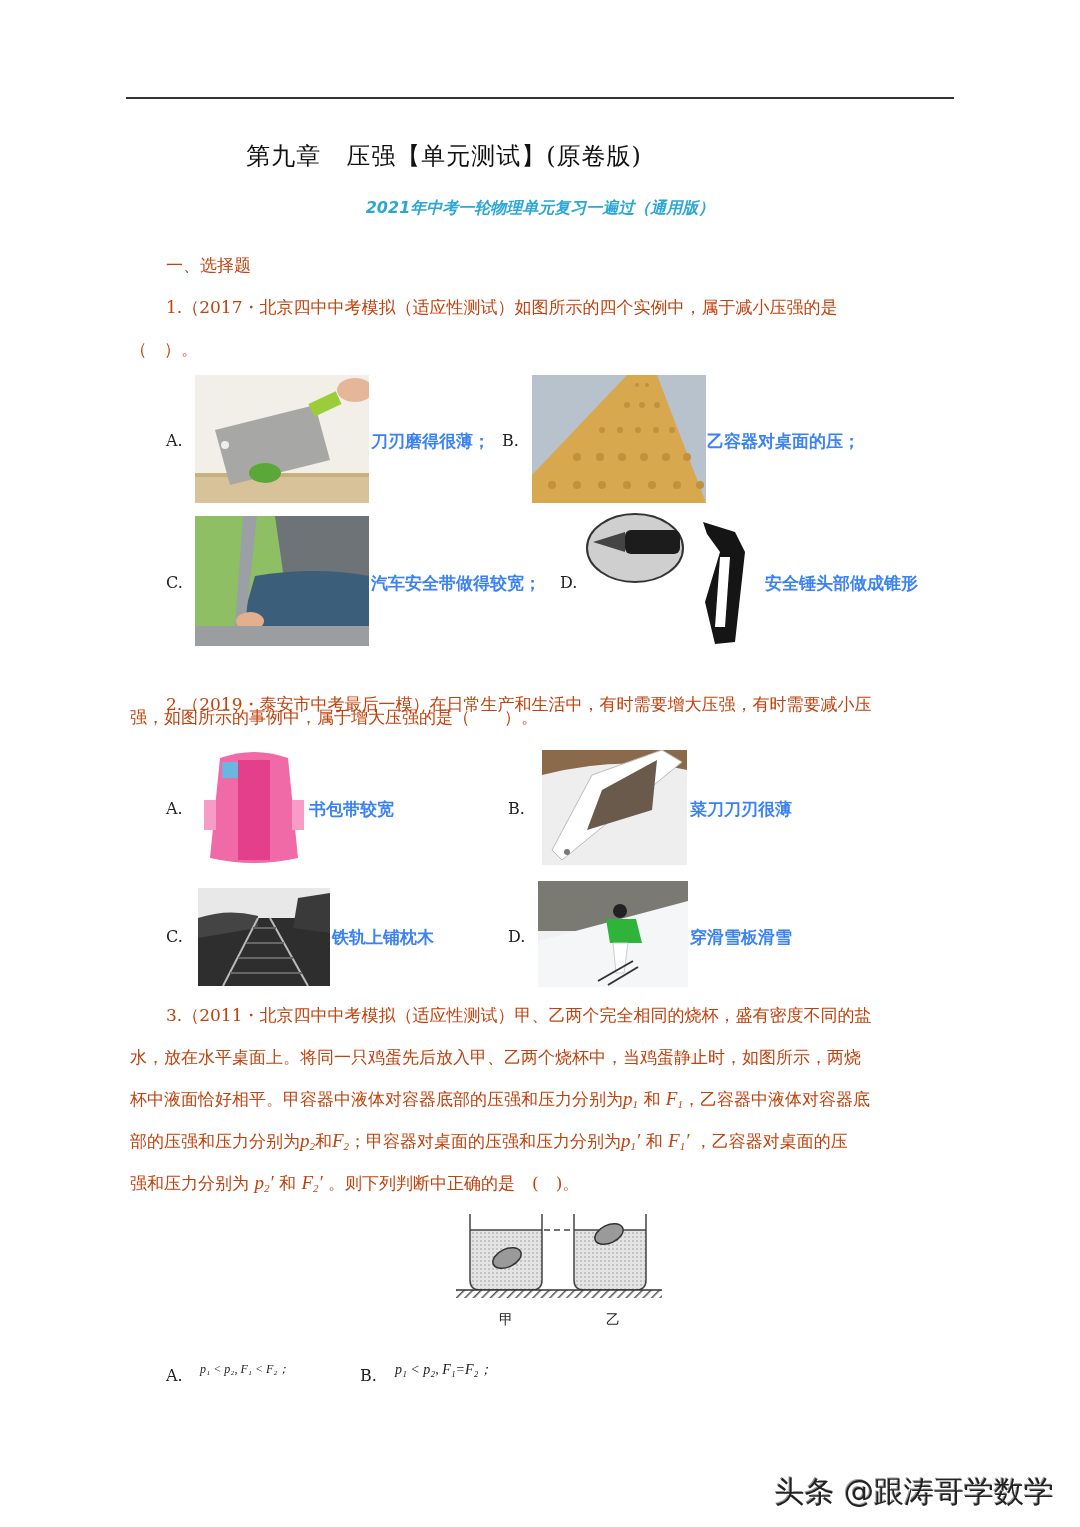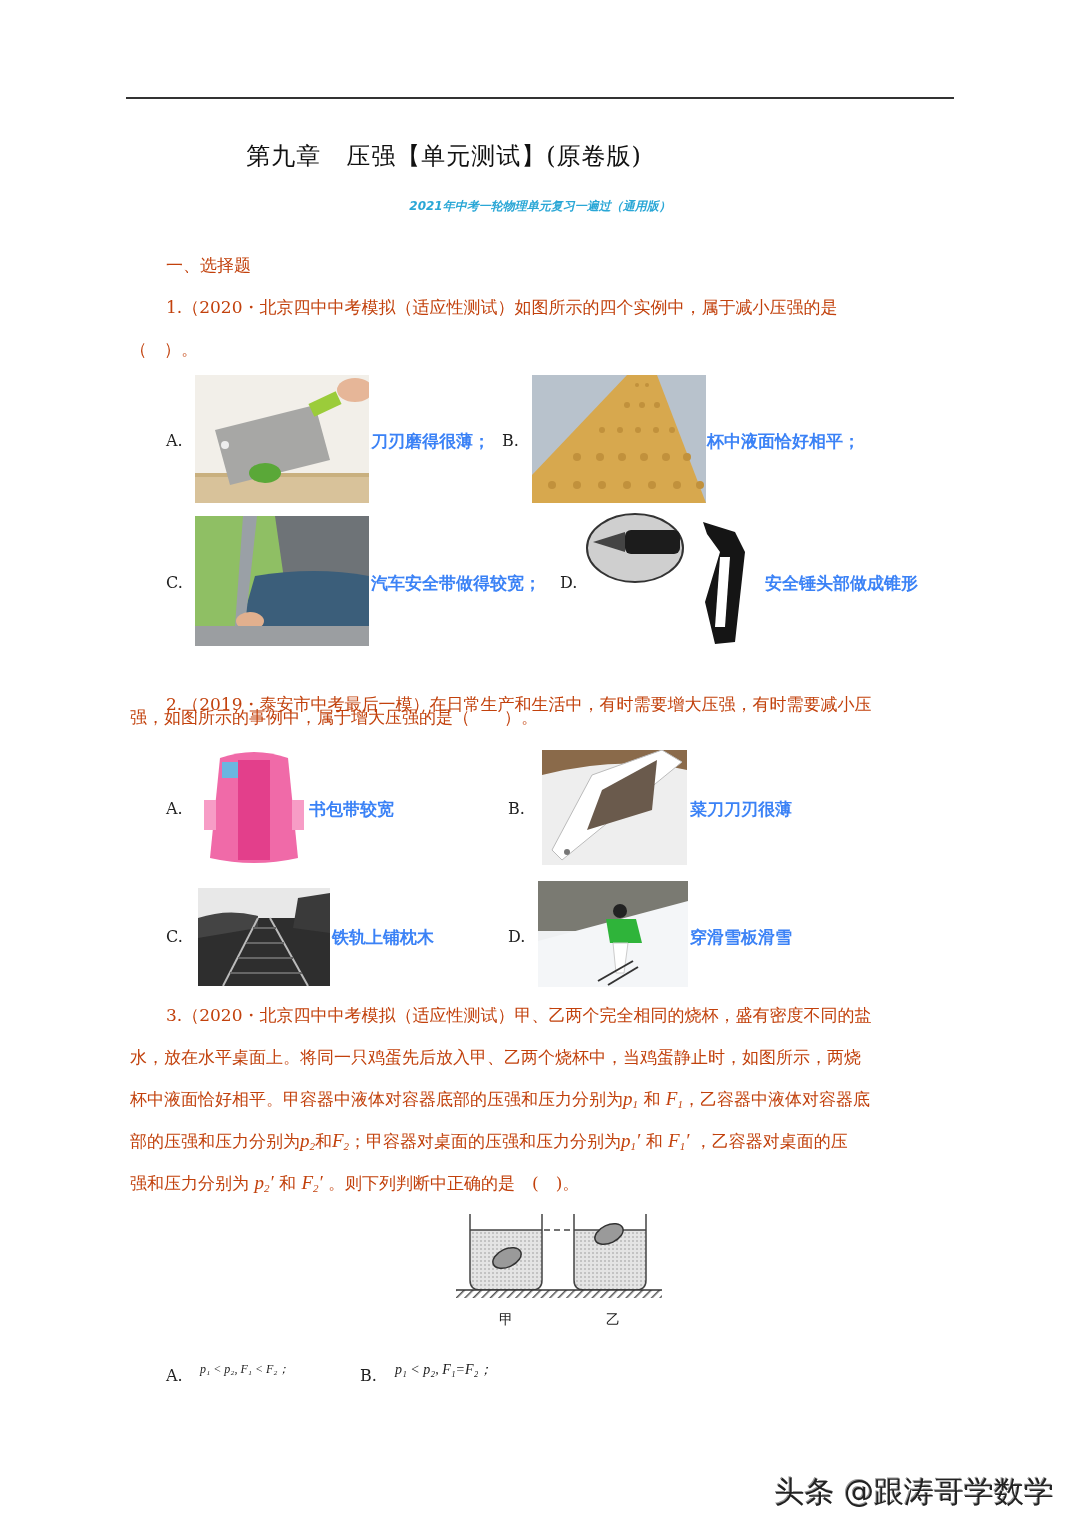--- a/index.html
+++ b/index.html
@@ -4,39 +4,39 @@
   <style>
     html, body { margin: 0; padding: 0; background: #ffffff; }
     body {
       width: 1080px; height: 1527px; position: relative; overflow: hidden;
       font-family: "DejaVu Serif", "Liberation Serif", serif;
       color: #1a1a1a;
     }
     .abs { position: absolute; }
     .rule { left: 126px; top: 97px; width: 828px; height: 2px; background: #333; }
     .title { left: 0; width: 888px; top: 140px; text-align: center; font-size: 24px; letter-spacing: 1px; color: #111; }
-    .subtitle { left: 0; width: 1080px; top: 198px; text-align: center; font-size: 12px; font-weight: bold; font-style: italic; color: #2aa7d6; font-family: "DejaVu Sans", sans-serif; }
+    .subtitle { left: 0; width: 1080px; top: 198px; text-align: center; font-size: 16px; font-weight: bold; font-style: italic; color: #2aa7d6; font-family: "DejaVu Sans", sans-serif; }
     .line { font-size: 17px; line-height: 22px; color: #c2410c; white-space: nowrap; }
     .opt-label { font-size: 16px; color: #222; }
     .img { position: absolute; overflow: hidden; }
     .cap { font-size: 17px; color: #3b82f6; white-space: nowrap; font-weight: bold; }
     sub { font-size: 11px; vertical-align: -3px; }
     i.v { font-family: "Liberation Serif", serif; font-style: italic; font-size: 19px; }
     .watermark { right: 26px; top: 1472px; font-size: 30px; color: #222; font-family: "DejaVu Sans", sans-serif; text-shadow: 1px 1px 0 #fff, -1px -1px 0 #999; }
   </style>
 </head>
 <body>
 
 <div class="abs rule"></div>
 <div class="abs title">第九章　压强【单元测试】(原卷版)</div>
 <div class="abs subtitle">2021年中考一轮物理单元复习一遍过（通用版）</div>
 
 <div class="abs line" style="left:166px;top:254px;">一、选择题</div>
 
-<div class="abs line" style="left:166px;top:296px;">1.（2020・北京四中中考模拟（适应性测试）如图所示的四个实例中，属于减小压强的是</div>
+<div class="abs line" style="left:166px;top:296px;">1.（2017・北京四中中考模拟（适应性测试）如图所示的四个实例中，属于减小压强的是</div>
 <div class="abs line" style="left:130px;top:338px;">（　）。</div>
 
 <div class="abs opt-label" style="left:166px;top:431px;">A.</div>
 <div class="img" style="left:195px;top:375px;width:174px;height:128px;background:#f2efe9;">
   <svg width="174" height="128" viewBox="0 0 174 128">
     <rect x="0" y="100" width="174" height="28" fill="#d8c29a"></rect>
     <rect x="0" y="98" width="174" height="4" fill="#c9b07f"></rect>
     <polygon points="20,55 120,30 135,85 35,110" fill="#a7a7a5"></polygon>
     <circle cx="30" cy="70" r="4" fill="#eee"></circle>
     <rect x="115" y="22" width="30" height="14" fill="#9bcc3a" transform="rotate(-25 130 29)"></rect>
@@ -70,21 +70,21 @@
       <circle cx="20" cy="110" r="4"></circle>
         <circle cx="45" cy="110" r="4"></circle>
         <circle cx="70" cy="110" r="4"></circle>
         <circle cx="95" cy="110" r="4"></circle>
         <circle cx="120" cy="110" r="4"></circle>
         <circle cx="145" cy="110" r="4"></circle>
         <circle cx="168" cy="110" r="4"></circle>
     </g>
   </svg>
 </div>
-<div class="abs cap" style="left:707px;top:430px;">杯中液面恰好相平；</div>
+<div class="abs cap" style="left:707px;top:430px;">乙容器对桌面的压；</div>
 
 <div class="abs opt-label" style="left:166px;top:573px;">C.</div>
 <div class="img" style="left:195px;top:516px;width:174px;height:130px;background:#7d8386;">
   <svg width="174" height="130" viewBox="0 0 174 130">
     <rect x="0" y="0" width="174" height="130" fill="#6e7377"></rect>
     <path d="M0 0 H80 L90 70 L60 130 H0 Z" fill="#8fbf64"></path>
     <path d="M60 60 Q120 50 174 60 V130 H40 Z" fill="#3b5e7a"></path>
     <polygon points="48,0 62,0 50,110 40,110" fill="#9aa0a6"></polygon>
     <ellipse cx="55" cy="105" rx="14" ry="9" fill="#e2b08e"></ellipse>
     <rect x="0" y="110" width="174" height="20" fill="#9b9ea1"></rect>
@@ -157,21 +157,21 @@
     <path d="M0 60 L150 20 V106 H0 Z" fill="#f4f6f8"></path>
     <circle cx="82" cy="30" r="7" fill="#222"></circle>
     <path d="M68 38 L98 38 L104 62 L72 62 Z" fill="#2fb43a"></path>
     <path d="M75 62 L90 62 L86 92 L78 92 Z" fill="#ffffff" stroke="#ccc"></path>
     <line x1="60" y1="100" x2="95" y2="80" stroke="#333" stroke-width="2"></line>
     <line x1="70" y1="104" x2="100" y2="86" stroke="#333" stroke-width="2"></line>
   </svg>
 </div>
 <div class="abs cap" style="left:690px;top:926px;">穿滑雪板滑雪</div>
 
-<div class="abs line" style="left:166px;top:1004px;">3.（2020・北京四中中考模拟（适应性测试）甲、乙两个完全相同的烧杯，盛有密度不同的盐</div>
+<div class="abs line" style="left:166px;top:1004px;">3.（2011・北京四中中考模拟（适应性测试）甲、乙两个完全相同的烧杯，盛有密度不同的盐</div>
 <div class="abs line" style="left:130px;top:1046px;">水，放在水平桌面上。将同一只鸡蛋先后放入甲、乙两个烧杯中，当鸡蛋静止时，如图所示，两烧</div>
 <div class="abs line" style="left:130px;top:1088px;">
   <span>杯中液面恰好相平。甲容器中液体对容器底部的压强和压力分别为</span><i class="v">p<sub>1</sub></i> <span>和</span> <i class="v">F<sub>1</sub></i><span>，乙容器中液体对容器底</span>
 </div>
 <div class="abs line" style="left:130px;top:1130px;">
   <span>部的压强和压力分别为</span><i class="v">p<sub>2</sub></i><span>和</span><i class="v">F<sub>2</sub></i><span>；甲容器对桌面的压强和压力分别为</span><i class="v">p<sub>1</sub>′</i> <span>和</span> <i class="v">F<sub>1</sub>′</i> <span>，乙容器对桌面的压</span>
 </div>
 <div class="abs line" style="left:130px;top:1172px;">
   <span>强和压力分别为</span> <i class="v">p<sub>2</sub>′</i> <span>和</span> <i class="v">F<sub>2</sub>′</i> <span>。则下列判断中正确的是　(　)。</span>
 </div>

